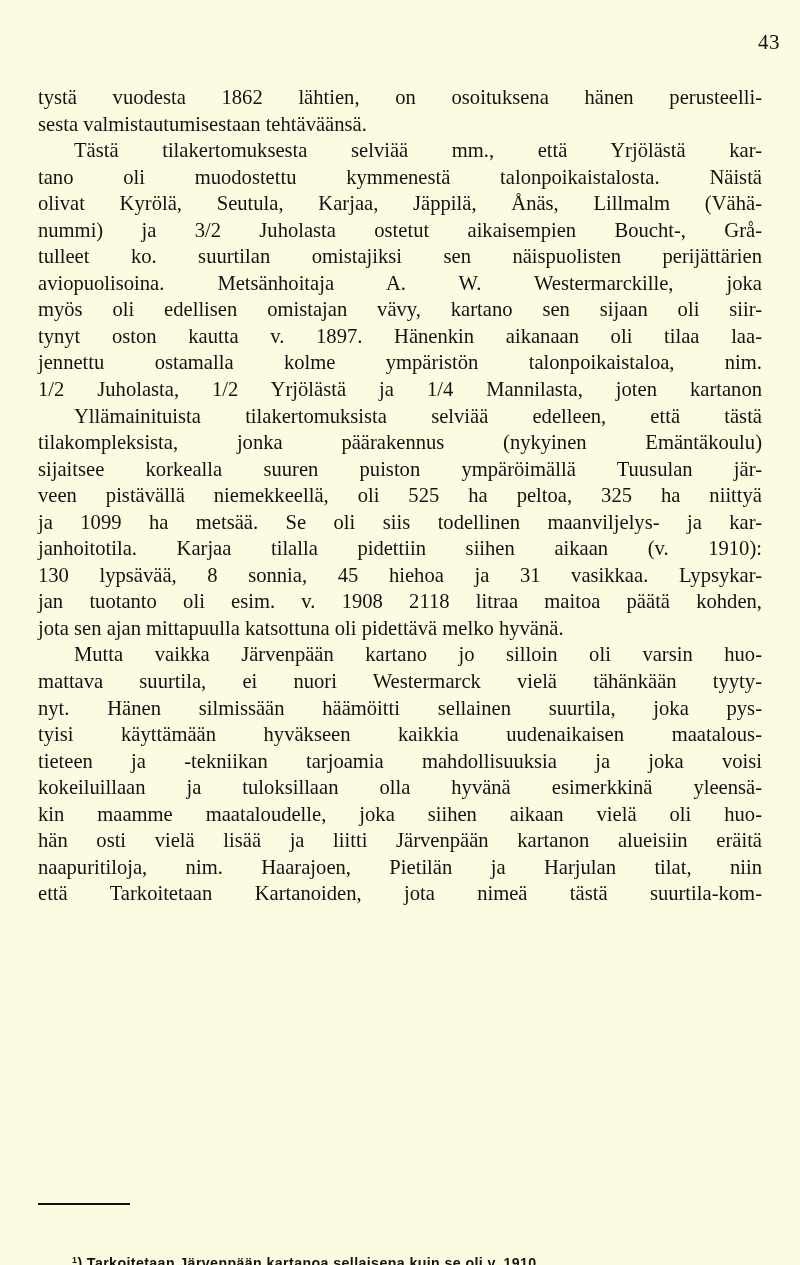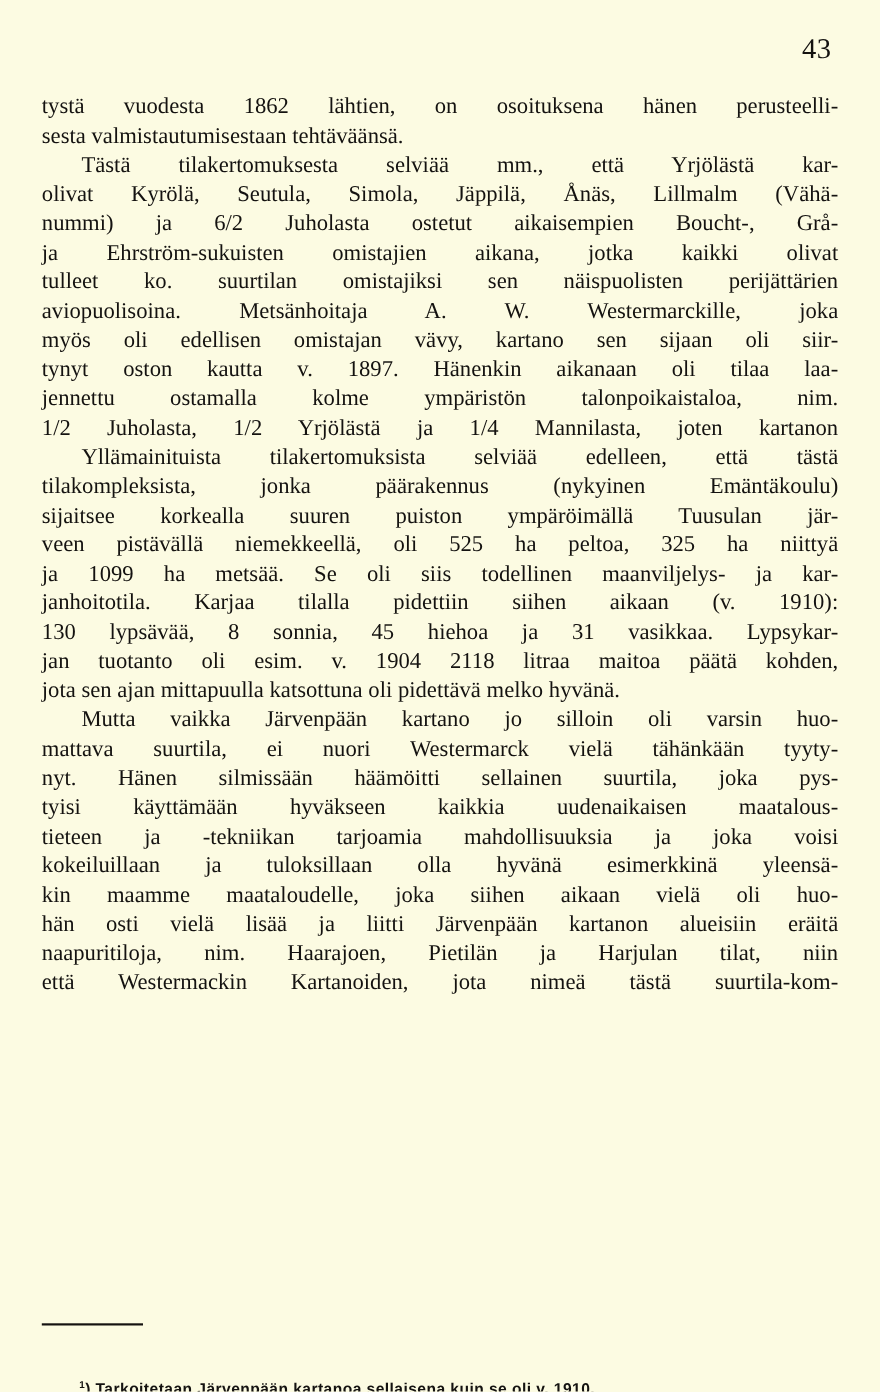--- a/index.html
+++ b/index.html
@@ -11,22 +11,22 @@
       height: 1265px;
       background: #fcfbe2;
       position: relative;
       overflow: hidden;
       font-family: "Liberation Serif", "DejaVu Serif", serif;
       color: #141210;
     }
     .page-number {
       position: absolute;
       top: 30px;
-      right: 44px;
-      font-size: 26px;
+      right: 20px;
+      font-size: 21px;
       letter-spacing: 0.5px;
     }
     .text-body {
       position: absolute;
       top: 84px;
       left: 38px;
       width: 724px;
       font-size: 20.6px;
       line-height: 26.55px;
     }
@@ -72,47 +72,47 @@
   </style>
 </head>
 <body>
 
 <div class="page-number">43</div>
 
 <div class="text-body" id="text-body">
     <span class="line"><span>tystä vuodesta 1862 lähtien, on osoituksena hänen perusteelli-</span></span>
     <span class="line last"><span>sesta valmistautumisestaan tehtäväänsä.</span></span>
     <span class="line indent"><span>Tästä tilakertomuksesta selviää mm., että Yrjölästä kar-</span></span>
-    <span class="line"><span>olivat Kyrölä, Seutula, Simola, Jäppilä, Ånäs, Lillmalm (Vähä-</span></span>
-    <span class="line"><span>nummi) ja 6/2 Juholasta ostetut aikaisempien Boucht-, Grå-</span></span>
-    <span class="line"><span>ja Ehrström-sukuisten omistajien aikana, jotka kaikki olivat</span></span>
+    <span class="line"><span>tano oli muodostettu kymmenestä talonpoikaistalosta.  Näistä</span></span>
+    <span class="line"><span>olivat Kyrölä, Seutula, Karjaa, Jäppilä, Ånäs, Lillmalm (Vähä-</span></span>
+    <span class="line"><span>nummi) ja 3/2 Juholasta ostetut aikaisempien Boucht-, Grå-</span></span>
     <span class="line"><span>tulleet ko. suurtilan omistajiksi sen näispuolisten perijättärien</span></span>
     <span class="line"><span>aviopuolisoina.  Metsänhoitaja A. W. Westermarckille, joka</span></span>
     <span class="line"><span>myös oli edellisen omistajan vävy, kartano sen sijaan oli siir-</span></span>
     <span class="line"><span>tynyt oston kautta v. 1897.  Hänenkin aikanaan oli tilaa laa-</span></span>
     <span class="line"><span>jennettu ostamalla kolme ympäristön talonpoikaistaloa, nim.</span></span>
     <span class="line"><span>1/2 Juholasta, 1/2 Yrjölästä ja 1/4 Mannilasta, joten kartanon</span></span>
     <span class="line indent"><span>Yllämainituista tilakertomuksista selviää edelleen, että tästä</span></span>
     <span class="line"><span>tilakompleksista, jonka päärakennus (nykyinen Emäntäkoulu)</span></span>
     <span class="line"><span>sijaitsee korkealla suuren puiston ympäröimällä Tuusulan jär-</span></span>
     <span class="line"><span>veen pistävällä niemekkeellä, oli 525 ha peltoa, 325 ha niittyä</span></span>
     <span class="line"><span>ja 1099 ha metsää.  Se oli siis todellinen maanviljelys- ja kar-</span></span>
     <span class="line"><span>janhoitotila.  Karjaa tilalla pidettiin siihen aikaan (v. 1910):</span></span>
     <span class="line"><span>130 lypsävää, 8 sonnia, 45 hiehoa ja 31 vasikkaa.  Lypsykar-</span></span>
-    <span class="line"><span>jan tuotanto oli esim. v. 1904 2118 litraa maitoa päätä kohden,</span></span>
+    <span class="line"><span>jan tuotanto oli esim. v. 1908 2118 litraa maitoa päätä kohden,</span></span>
     <span class="line last"><span>jota sen ajan mittapuulla katsottuna oli pidettävä melko hyvänä.</span></span>
     <span class="line indent"><span>Mutta vaikka Järvenpään kartano jo silloin oli varsin huo-</span></span>
     <span class="line"><span>mattava suurtila, ei nuori Westermarck vielä tähänkään tyyty-</span></span>
     <span class="line"><span>nyt.  Hänen silmissään häämöitti sellainen suurtila, joka pys-</span></span>
     <span class="line"><span>tyisi käyttämään hyväkseen kaikkia uudenaikaisen maatalous-</span></span>
     <span class="line"><span>tieteen ja -tekniikan tarjoamia mahdollisuuksia ja joka voisi</span></span>
     <span class="line"><span>kokeiluillaan ja tuloksillaan olla hyvänä esimerkkinä yleensä-</span></span>
     <span class="line"><span>kin maamme maataloudelle, joka siihen aikaan vielä oli huo-</span></span>
     <span class="line"><span>hän osti vielä lisää ja liitti Järvenpään kartanon alueisiin eräitä</span></span>
     <span class="line"><span>naapuritiloja, nim. Haarajoen, Pietilän ja Harjulan tilat, niin</span></span>
-    <span class="line"><span>että Westermackin Kartanoiden, jota nimeä tästä suurtila-kom-</span></span>
+    <span class="line"><span>että Tarkoitetaan Kartanoiden, jota nimeä tästä suurtila-kom-</span></span>
   </div>
 
 <div class="footnote-rule"></div>
 
 <div class="footnote">
   <sup>1</sup><span>) Tarkoitetaan Järvenpään kartanoa sellaisena kuin se oli v. 1910.</span>
 </div>
 
 </body></html>

